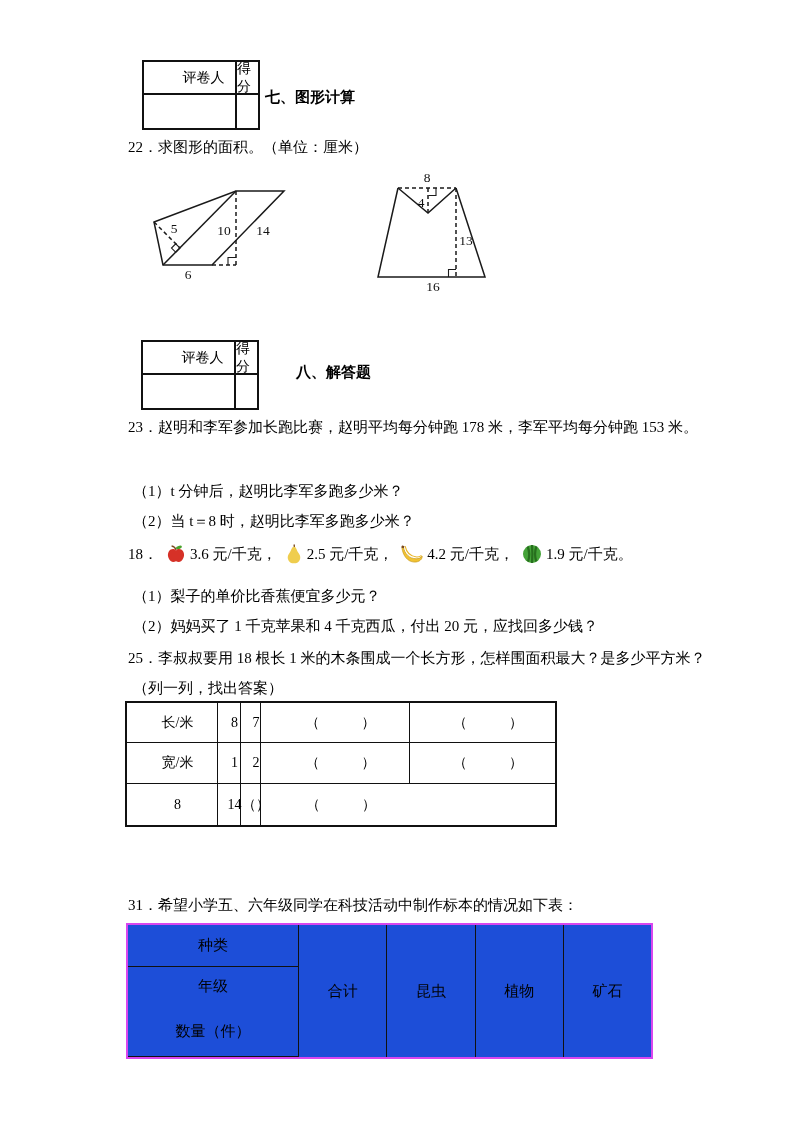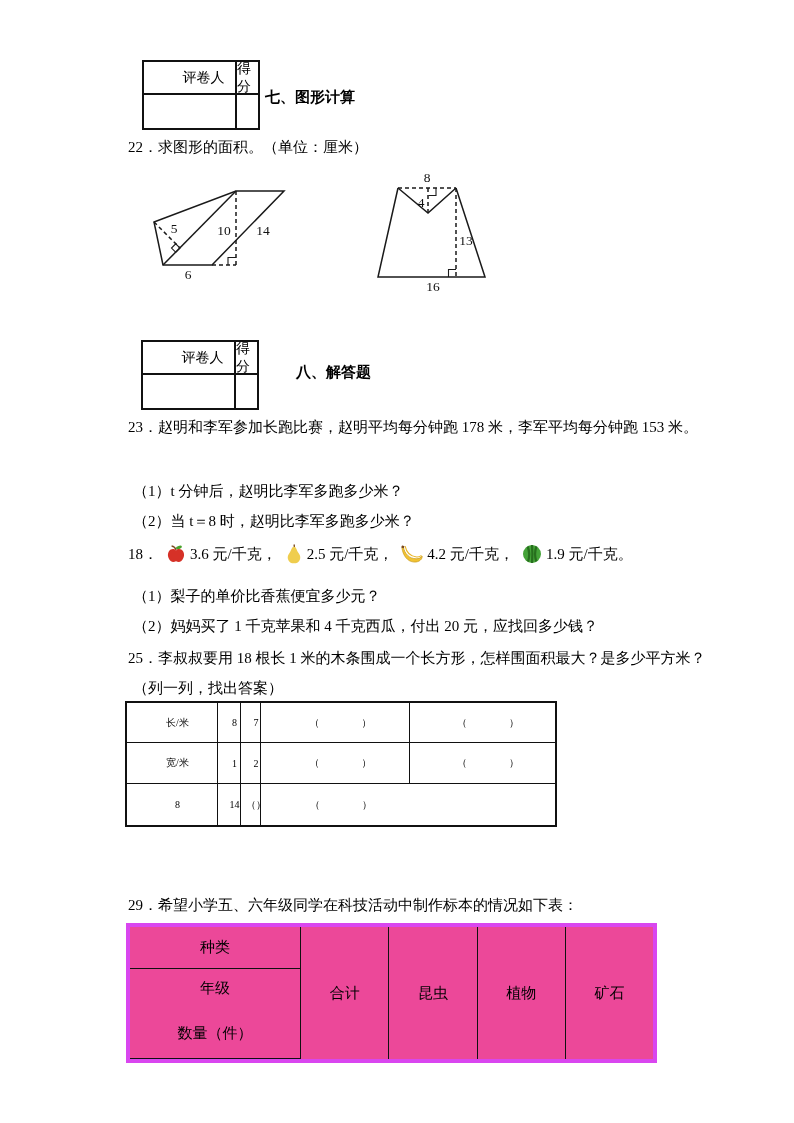--- a/index.html
+++ b/index.html
@@ -17,28 +17,28 @@
   .gtable .grow{display:flex;}
   .gtable .grow.r1{height:31px;border-bottom:2px solid #111;}
   .gtable .grow.r2{height:33px;}
   .gtable .gc1{width:63px;border-right:2px solid #111;display:flex;align-items:center;justify-content:center;font-size:14px;padding-left:28px;}
   .gtable .gc2{flex:1;display:flex;align-items:center;justify-content:center;font-size:14px;}
 
   
   .t25{position:absolute;left:125px;top:701px;border:2px solid #111;display:grid;
        grid-template-columns:91px 23px 20px 149px 145px;grid-template-rows:40px 41px 41px;background:#fff;}
   .t25 .cell{border-right:1.5px solid #111;border-bottom:1.5px solid #111;
-       display:flex;align-items:center;justify-content:center;font-size:10px;padding-left:11px;}
+       display:flex;align-items:center;justify-content:center;font-size:14px;padding-left:11px;}
   .t25 .cell.lastcol{border-right:none;}
   .t25 .cell.lastrow{border-bottom:none;}
   .paren{display:flex;align-items:center;justify-content:center;}
   .paren .gap{display:inline-block;width:42px;}
 
   
-  .t26{position:absolute;left:126px;top:923px;width:523px;height:132px;border:4px solid #d946ef;display:flex;background:#ec4899;}
+  .t26{position:absolute;left:126px;top:923px;width:523px;height:132px;border:2px solid #d946ef;display:flex;background:#1d4ed8;}
   .t26-left{width:170px;display:flex;flex-direction:column;}
   .t26-left .r{display:flex;align-items:center;justify-content:center;font-size:15px;}
   .t26-left .r1{height:41px;border-bottom:1.5px solid #111;}
   .t26-left .r2{height:50px;border-bottom:1.5px solid #111;}
   .t26-left .r3{flex:1;}
   .t26 .col{flex:1;border-left:1.5px solid #111;display:flex;align-items:center;justify-content:center;font-size:15px;}
 
   .q24row{position:absolute;left:128px;top:540px;height:28px;display:flex;align-items:center;font-size:15px;white-space:nowrap;}
   .q24row .icon{margin:0 3px 0 7px;display:inline-flex;}
 
@@ -191,21 +191,21 @@
       <span class="gap"></span>
       <span>）</span>
   </div>
   <div class="cell paren lastcol lastrow">
     <span>（</span>
       <span class="gap"></span>
       <span>）</span>
   </div>
 </div>
 
-<div class="abs txt" style="left:128px;top:895px;">29．希望小学五、六年级同学在科技活动中制作标本的情况如下表：</div>
+<div class="abs txt" style="left:128px;top:895px;">31．希望小学五、六年级同学在科技活动中制作标本的情况如下表：</div>
 
 <div class="t26">
   <div class="t26-left">
     <div class="r r1">种类</div>
     <div class="r r3">年级</div>
     <div class="r r2">数量（件）</div>
   </div>
   <div class="col">合计</div>
   <div class="col">昆虫</div>
   <div class="col">植物</div>

